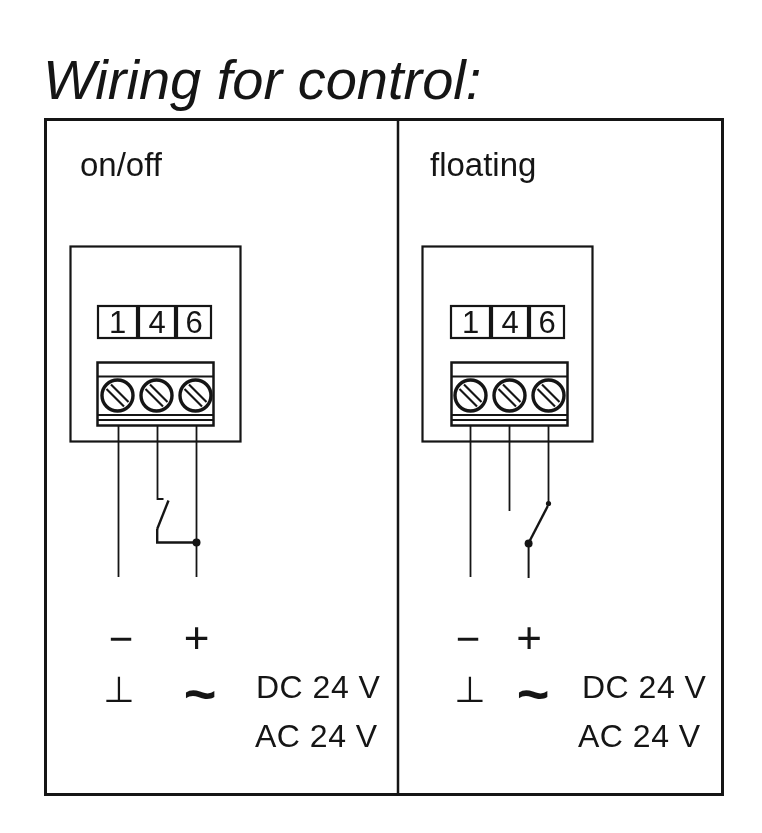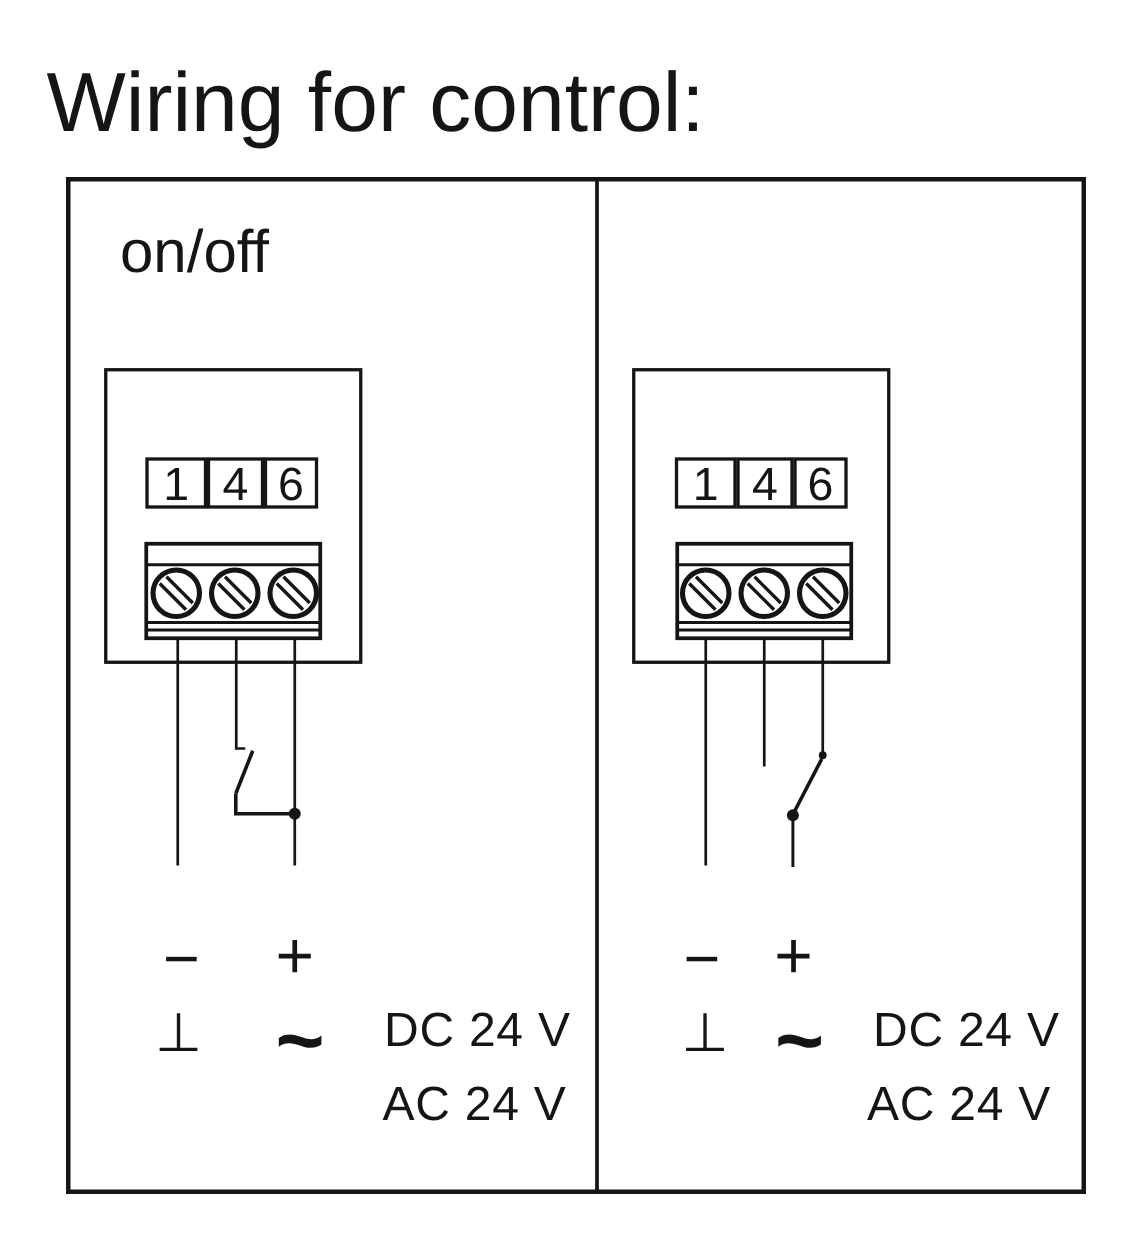--- a/index.html
+++ b/index.html
@@ -14,23 +14,23 @@
     overflow: hidden;
     color: #151515;
   }
   .art {
     position: absolute; left: 0; top: 0; z-index: 1;
   }
   .txt { position: absolute; z-index: 2; white-space: nowrap; color: #151515; }
   .title {
     left: 27px; top: 33px;
     font-size: 56px; line-height: 1.1; font-weight: 400;
-    margin: 4px; letter-spacing: 0px;
+    margin: 16px; letter-spacing: 0px; font-style: italic;
   }
-  .pname { font-size: 40px; line-height: 1; font-weight: 400; }
+  .pname { font-size: 33px; line-height: 1; font-weight: 400; }
   .pname.left  { left: 80px;  top: 148px; }
   .pname.right { left: 430px; top: 148px; }
   .digit {
     font-size: 31px; line-height: 33px;
     transform: translateX(-50%);
     top: 306px;
   }
   .sym { transform: translate(-50%, -50%); }
   .minus { font-size: 42px; }
   .plus  { font-size: 44px; }
@@ -121,20 +121,21 @@
       <circle cx="548.5" cy="503.5" r="2.6" fill="#151515" stroke="none"></circle>
       <path d="M547.8 506 L528.6 543" stroke-width="2.4"></path>
       <circle cx="528.6" cy="543.5" r="4" fill="#151515" stroke="none"></circle>
       <path d="M528.6 543.5 V 578" stroke-width="2"></path>
     </g>
   </svg>
 
   <h1 class="txt title">Wiring for control:</h1>
 
   <div class="txt pname left">on/off</div>
+  <div class="txt pname right">floating</div>
 
   <span class="txt digit" style="left:117.5px">1</span>
   <span class="txt digit" style="left:157px">4</span>
   <span class="txt digit" style="left:194px">6</span>
 
   <span class="txt digit" style="left:470.5px">1</span>
   <span class="txt digit" style="left:510px">4</span>
   <span class="txt digit" style="left:547px">6</span>
 
   <span class="txt sym minus" style="left:121px;top:639px">−</span>

